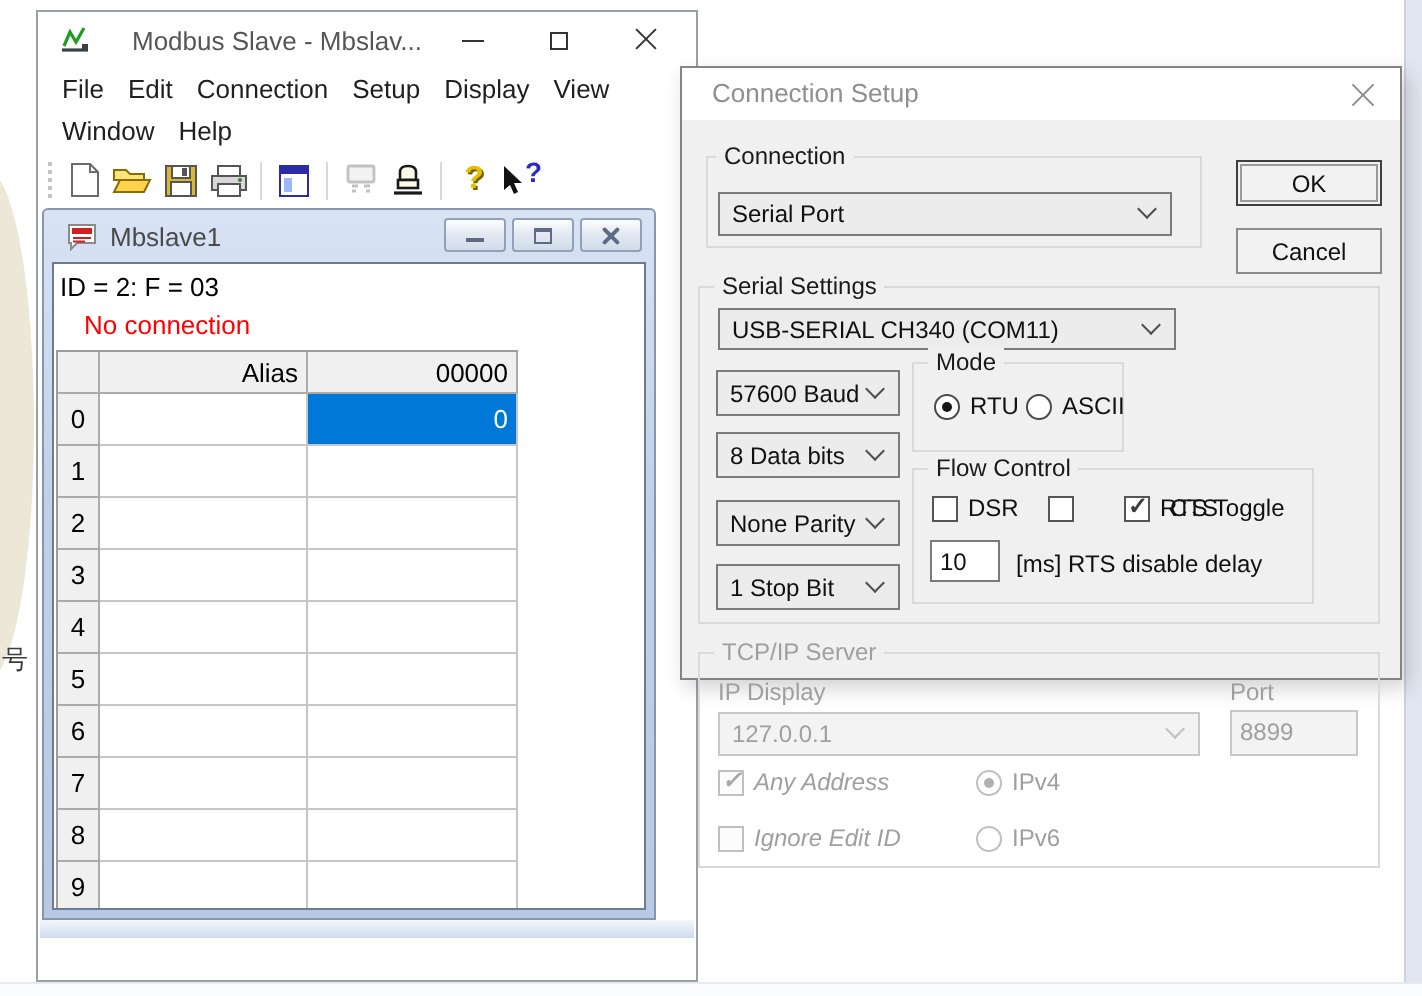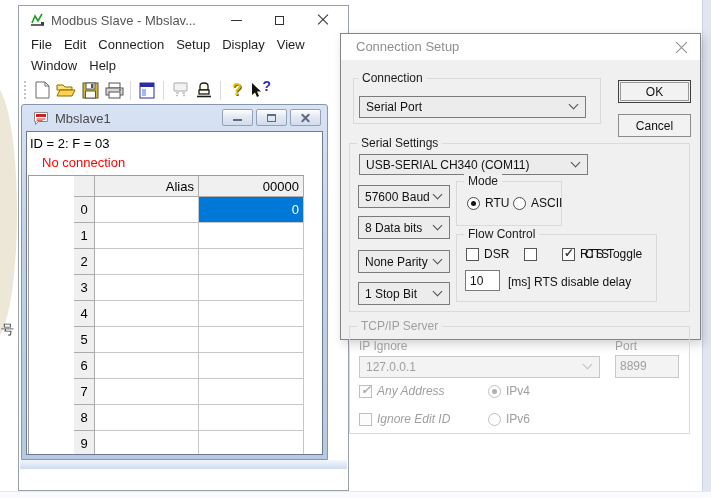--- a/index.html
+++ b/index.html
@@ -13,21 +13,21 @@
   .bg-fragment{position:absolute;left:1px;top:321px;font-size:13px;color:#3c3c3c;z-index:1;}
   .bg-right-strip{position:absolute;right:0;top:0;width:9px;height:498px;background:#e2e6f0;
                   border-left:1px solid #ccd2e2;z-index:0;}
   .bg-bottom-line{position:absolute;left:0;top:491px;width:711px;height:7px;background:#fafbfe;
                   border-top:1px solid #e7e9f3;z-index:0;}
 
   
   .main-window{position:absolute;left:18px;top:5px;width:331px;height:486px;background:#fff;
                border:1px solid #9aa0aa;z-index:2;}
   .mw-titlebar{position:absolute;left:0;top:0;right:0;height:28px;display:flex;align-items:center;}
-  .mw-title{margin-left:5px;font-size:13px;color:#565656;white-space:nowrap;}
+  .mw-title{margin-left:20px;font-size:13px;color:#565656;white-space:nowrap;}
   .mw-icon{margin-left:11px;width:16px;height:16px;flex:0 0 16px;}
   .mw-controls{position:absolute;right:4px;top:0;height:28px;display:flex;}
   .wbtn{width:43px;height:28px;display:flex;align-items:center;justify-content:center;cursor:default;}
   .glyph-min{width:11px;height:1px;background:#333;}
   .glyph-max{width:9px;height:9px;border:1px solid #333;}
   .glyph-x{position:relative;width:12px;height:12px;}
   .glyph-x::before,.glyph-x::after{content:"";position:absolute;left:-1px;top:5px;width:14px;height:1px;background:#333;}
   .glyph-x::before{transform:rotate(45deg);} .glyph-x::after{transform:rotate(-45deg);}
 
   .mw-menubar{position:absolute;left:0;top:28px;right:0;}
@@ -61,21 +61,21 @@
   .cg-restore{width:9px;height:8px;border:1px solid #5d6b85;border-top-width:2px;}
   .cg-x{position:relative;width:9px;height:9px;}
   .cg-x::before,.cg-x::after{content:"";position:absolute;left:-1px;top:4px;width:11px;height:2px;background:#5d6b85;border-radius:1px;}
   .cg-x::before{transform:rotate(45deg);} .cg-x::after{transform:rotate(-45deg);}
 
   .cw-content{position:absolute;left:4px;right:4px;top:26px;bottom:4px;background:#fff;
               border:1px solid #6e7a92;overflow:hidden;}
   .info-line1{font-size:13px;color:#000;padding:2px 0 0 3px;line-height:19px;white-space:nowrap;}
   .info-line2{font-size:13px;color:#ff0000;padding-left:15px;line-height:19px;white-space:nowrap;}
 
-  .grid{position:absolute;left:1px;top:43px;border-top:1px solid #9c9c9c;border-left:1px solid #9c9c9c;padding-left:45px;}
+  .grid{position:absolute;left:1px;top:43px;border-top:1px solid #9c9c9c;border-left:1px solid #9c9c9c;}
   .g-row{display:flex;height:26px;}
   .g-row.g-head{height:21px;}
   .g-cell{border-right:1px solid #c6c6c6;border-bottom:1px solid #c6c6c6;font-size:13px;
           display:flex;align-items:center;background:#fff;color:#000;}
   .g-head .g-cell, .g-rowhdr{background:#f0f0f0;border-right:1px solid #ababab;border-bottom:1px solid #ababab;}
   .col-n{width:21px;justify-content:center;}
   .col-alias{width:104px;justify-content:flex-end;padding-right:4px;}
   .col-val{width:105px;justify-content:flex-end;padding-right:4px;}
   .g-cell.sel{background:#0078d7;color:#fff;}
 
@@ -398,21 +398,21 @@
   </span>
   <span class="check checked" style="left:221px;top:213px;">
     <span class="box"></span>
     <span>RTS Toggle</span>
   </span>
   <input class="field" style="left: 124px; top: 236px; width: 35px; height: 21px;" value="10">
   <span class="lbl" style="left:167px;top:241px;">[ms] RTS disable delay</span>
 
   <div class="group" style="left:8px;top:292px;width:341px;height:108px;"></div>
   <span class="group-label disabled" style="left:16px;top:285px;">TCP/IP Server</span>
-  <span class="lbl disabled" style="left:18px;top:305px;">IP Ignore</span>
+  <span class="lbl disabled" style="left:18px;top:305px;">IP Display</span>
   <div class="combo disabled" style="left:18px;top:322px;width:241px;height:22px;">
     <span>127.0.0.1</span>
     <span class="chev"></span>
   </div>
   <span class="lbl disabled" style="left:274px;top:305px;">Port</span>
   <span class="field disabled" style="left:274px;top:321px;width:64px;height:23px;line-height:21px;">8899</span>
   <span class="check checked disabled" style="left:18px;top:350px;">
     <span class="box"></span>
     <span>Any Address</span>
   </span>

